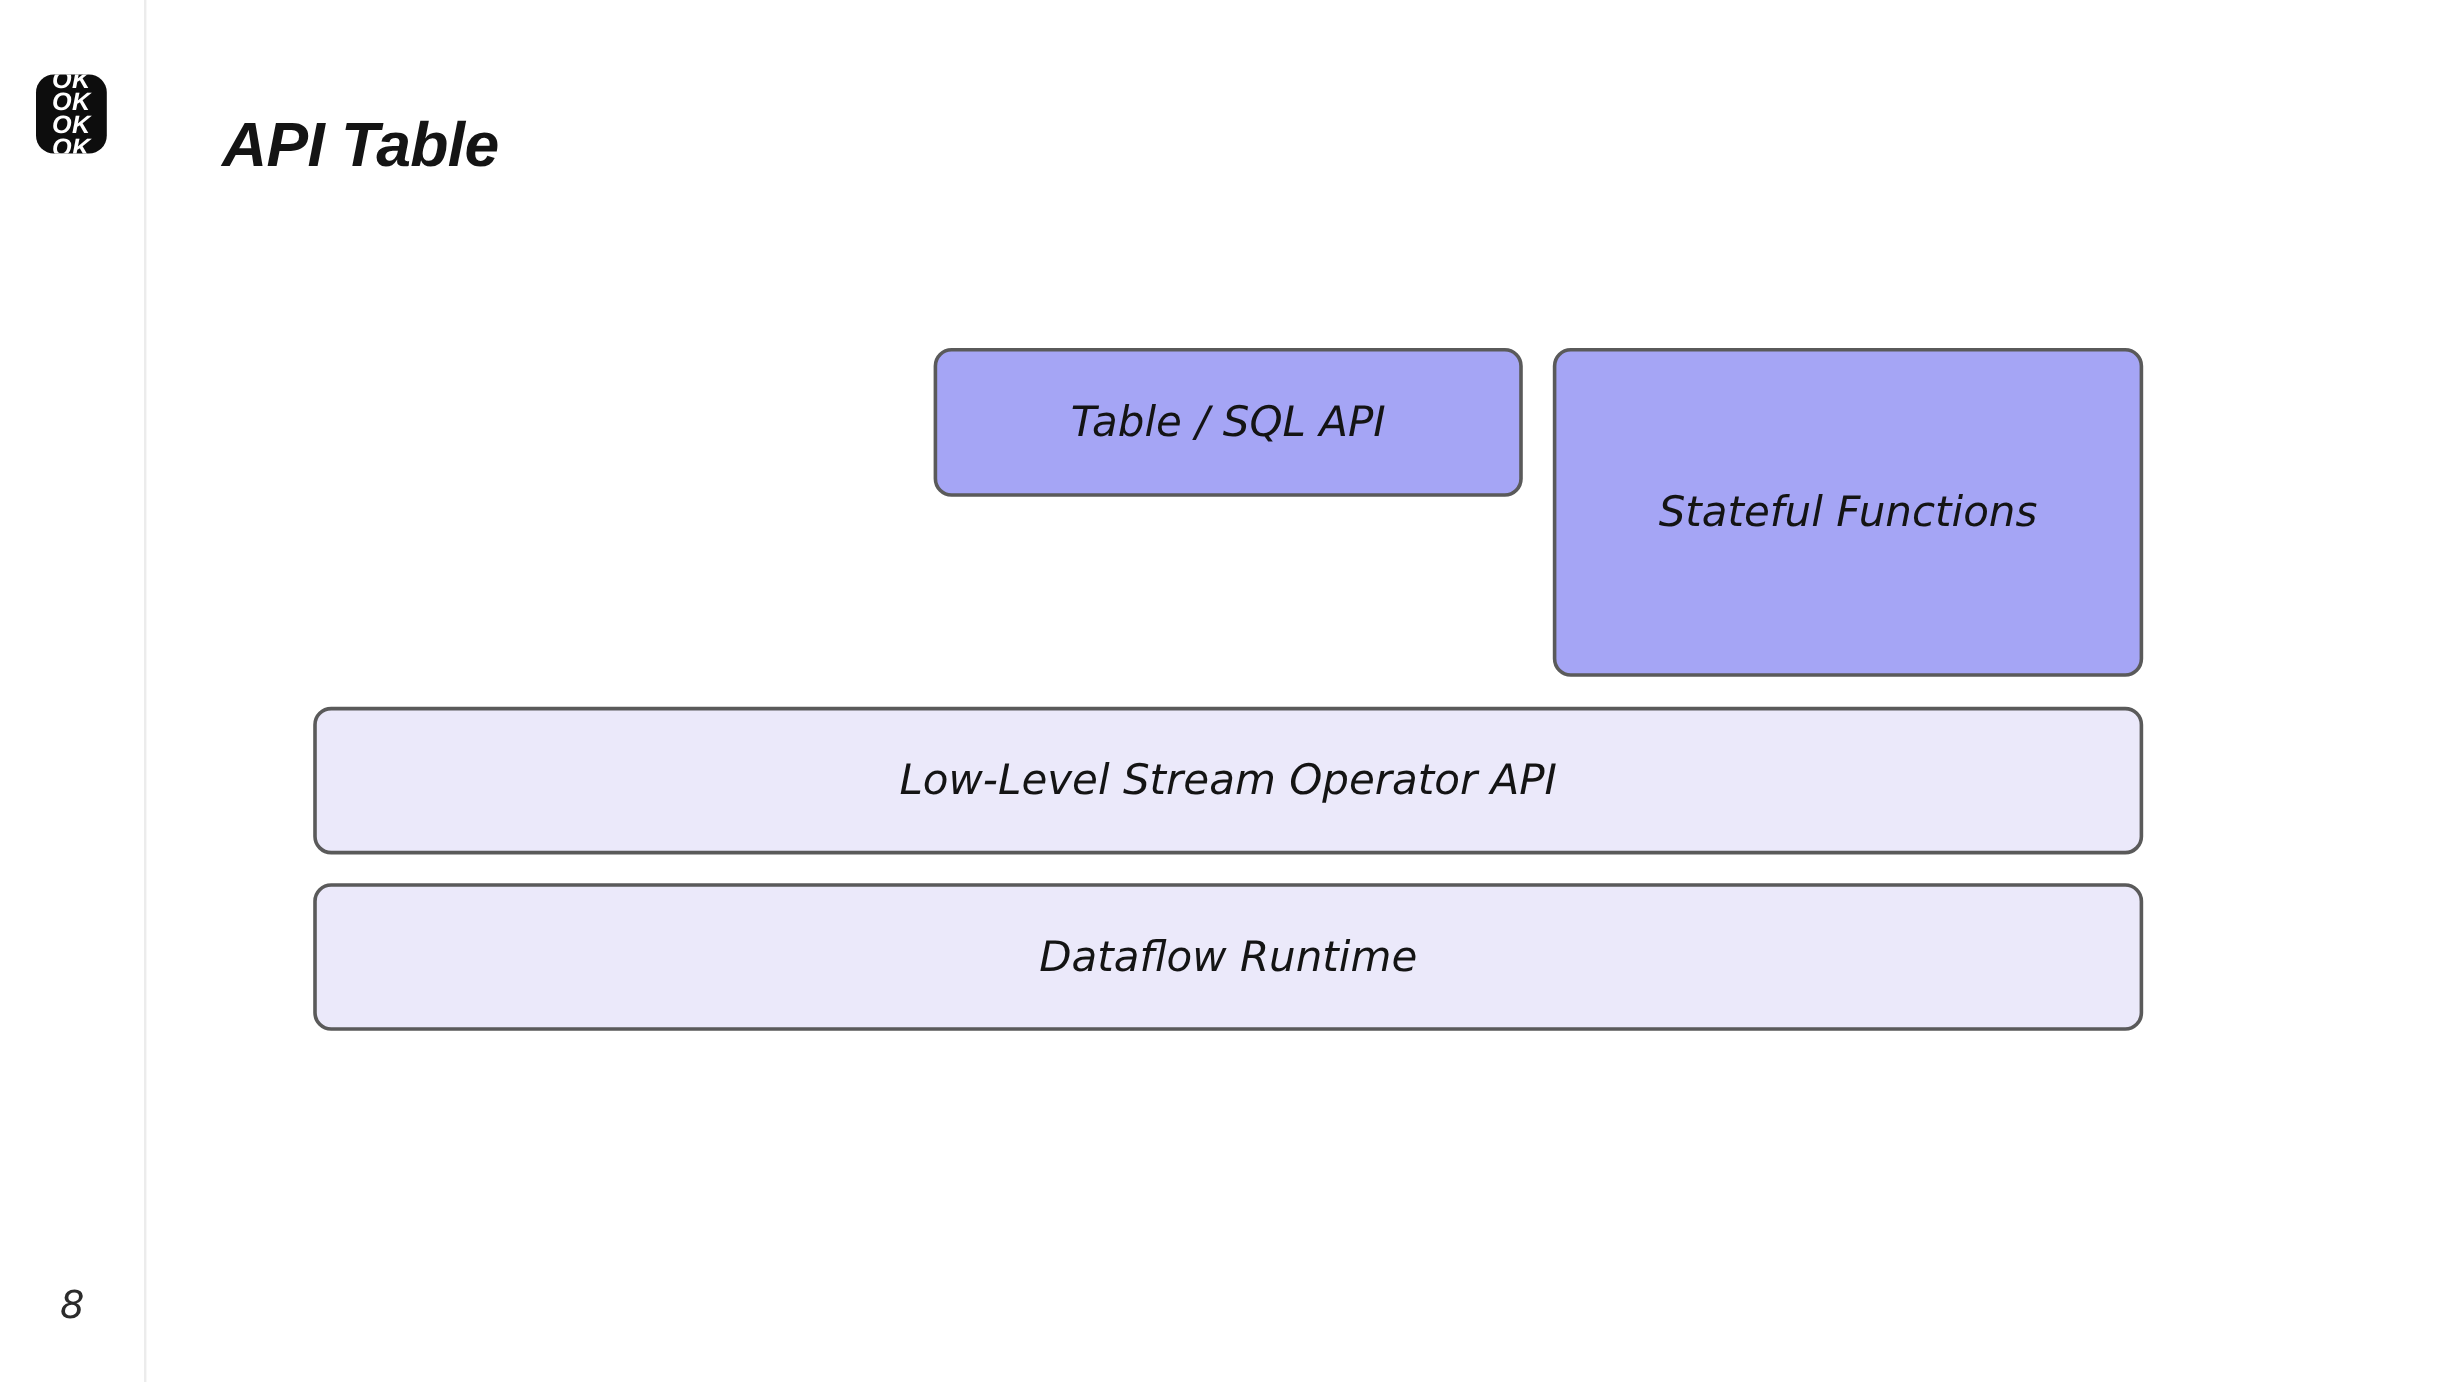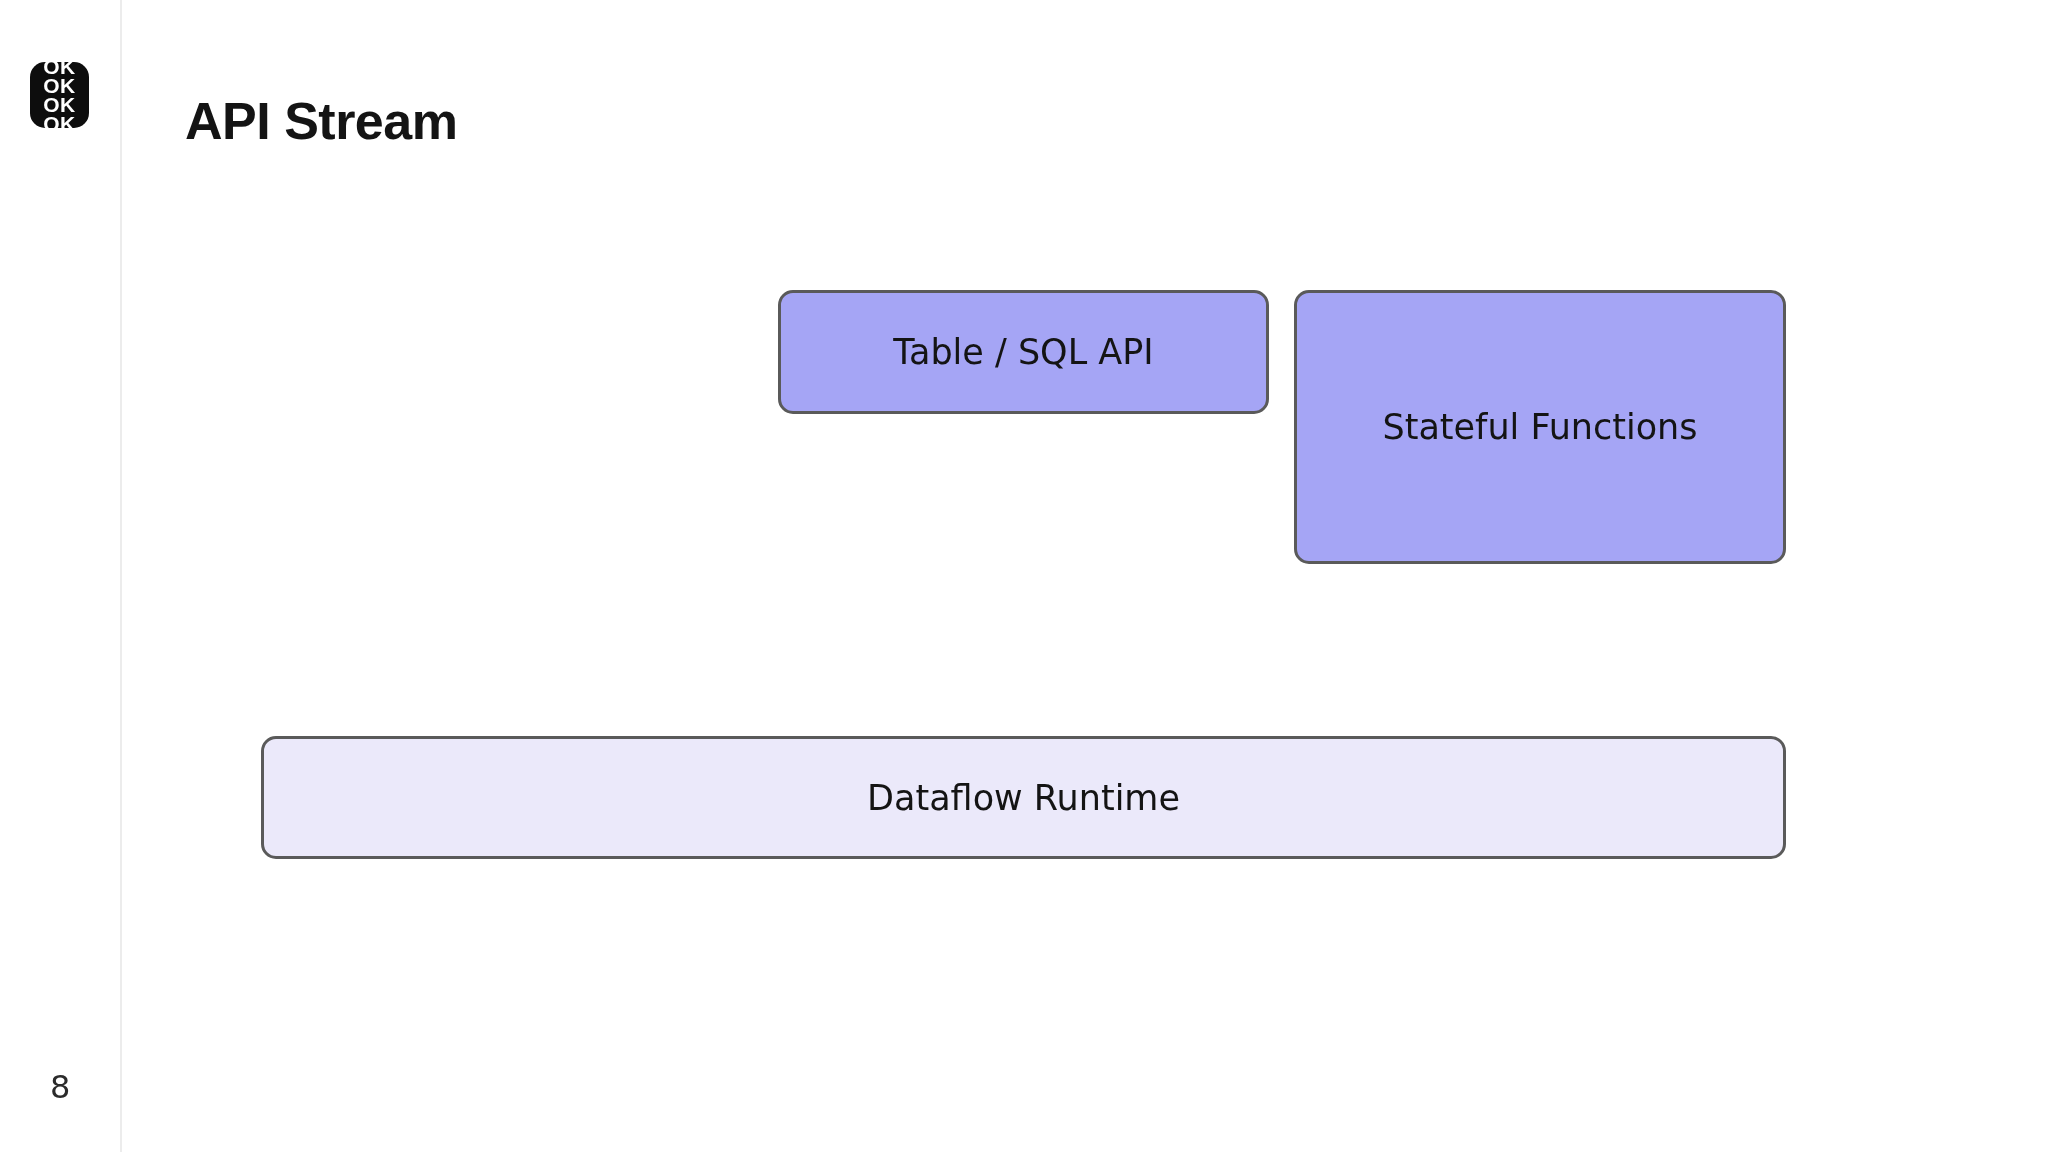--- a/index.html
+++ b/index.html
@@ -9,20 +9,21 @@
     height: 1152px;
     background: #ffffff;
     font-family: "DejaVu Sans", "Liberation Sans", sans-serif;
     overflow: hidden;
   }
   .slide {
     position: relative;
     width: 2048px;
     height: 1048px;
     background: #ffffff;
+    font-style: italic;
   }
   
   .side-rule {
     position: absolute;
     left: 120px;
     top: 0;
     width: 2px;
     height: 1152px;
     background: var(--rule, #ececec);
   }
@@ -107,34 +108,37 @@
 
   <div class="side-rule"></div>
 
   <div class="logo">
     <span>OK</span>
     <span>OK</span>
     <span>OK</span>
     <span>OK</span>
   </div>
 
-  <h1 class="slide-title">API Stream</h1>
+  <h1 class="slide-title">API Table</h1>
 
   <div class="diagram">
 
 
     <div class="box purple box-table-sql">
       <span>Table / SQL API</span>
     </div>
 
 
     <div class="box purple box-stateful">
       <span>Stateful Functions</span>
     </div>
 
+    <div class="box lavender box-low-level">
+      <span>Low-Level Stream Operator API</span>
+    </div>
 
     <div class="box lavender box-runtime">
       <span>Dataflow Runtime</span>
     </div>
 
   </div>
 
   <div class="page-number">8</div>
 
 </div>

